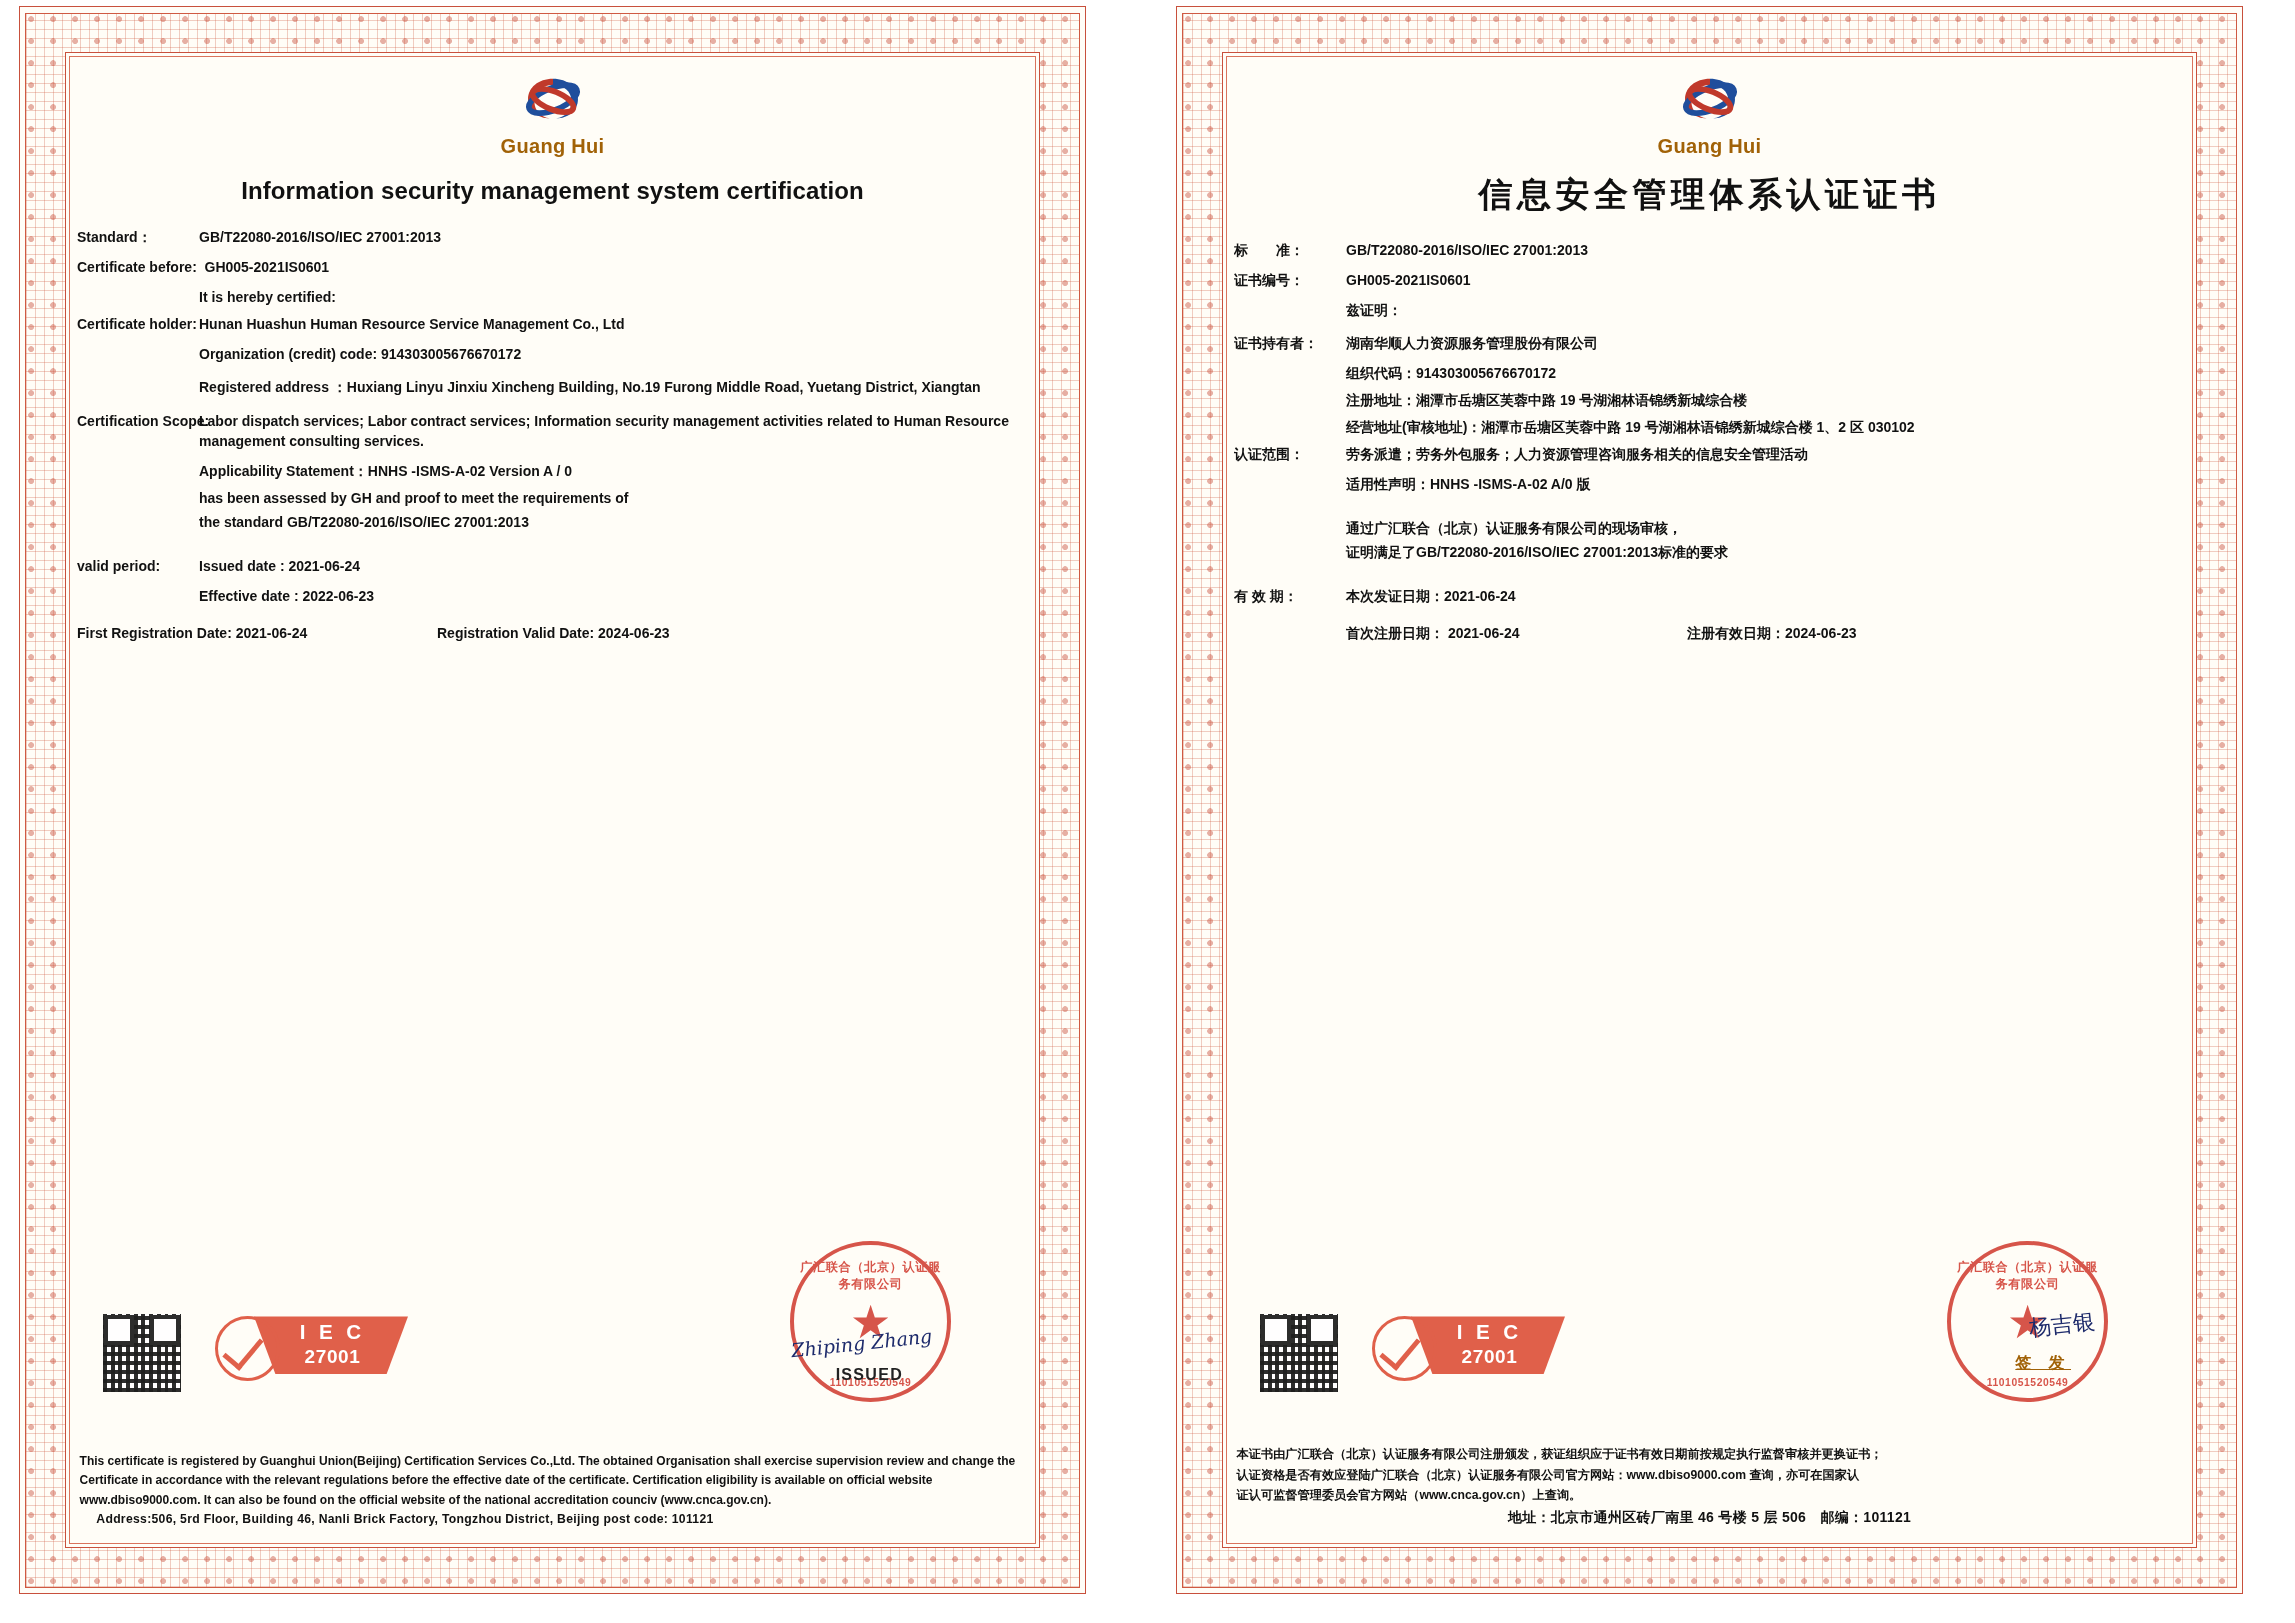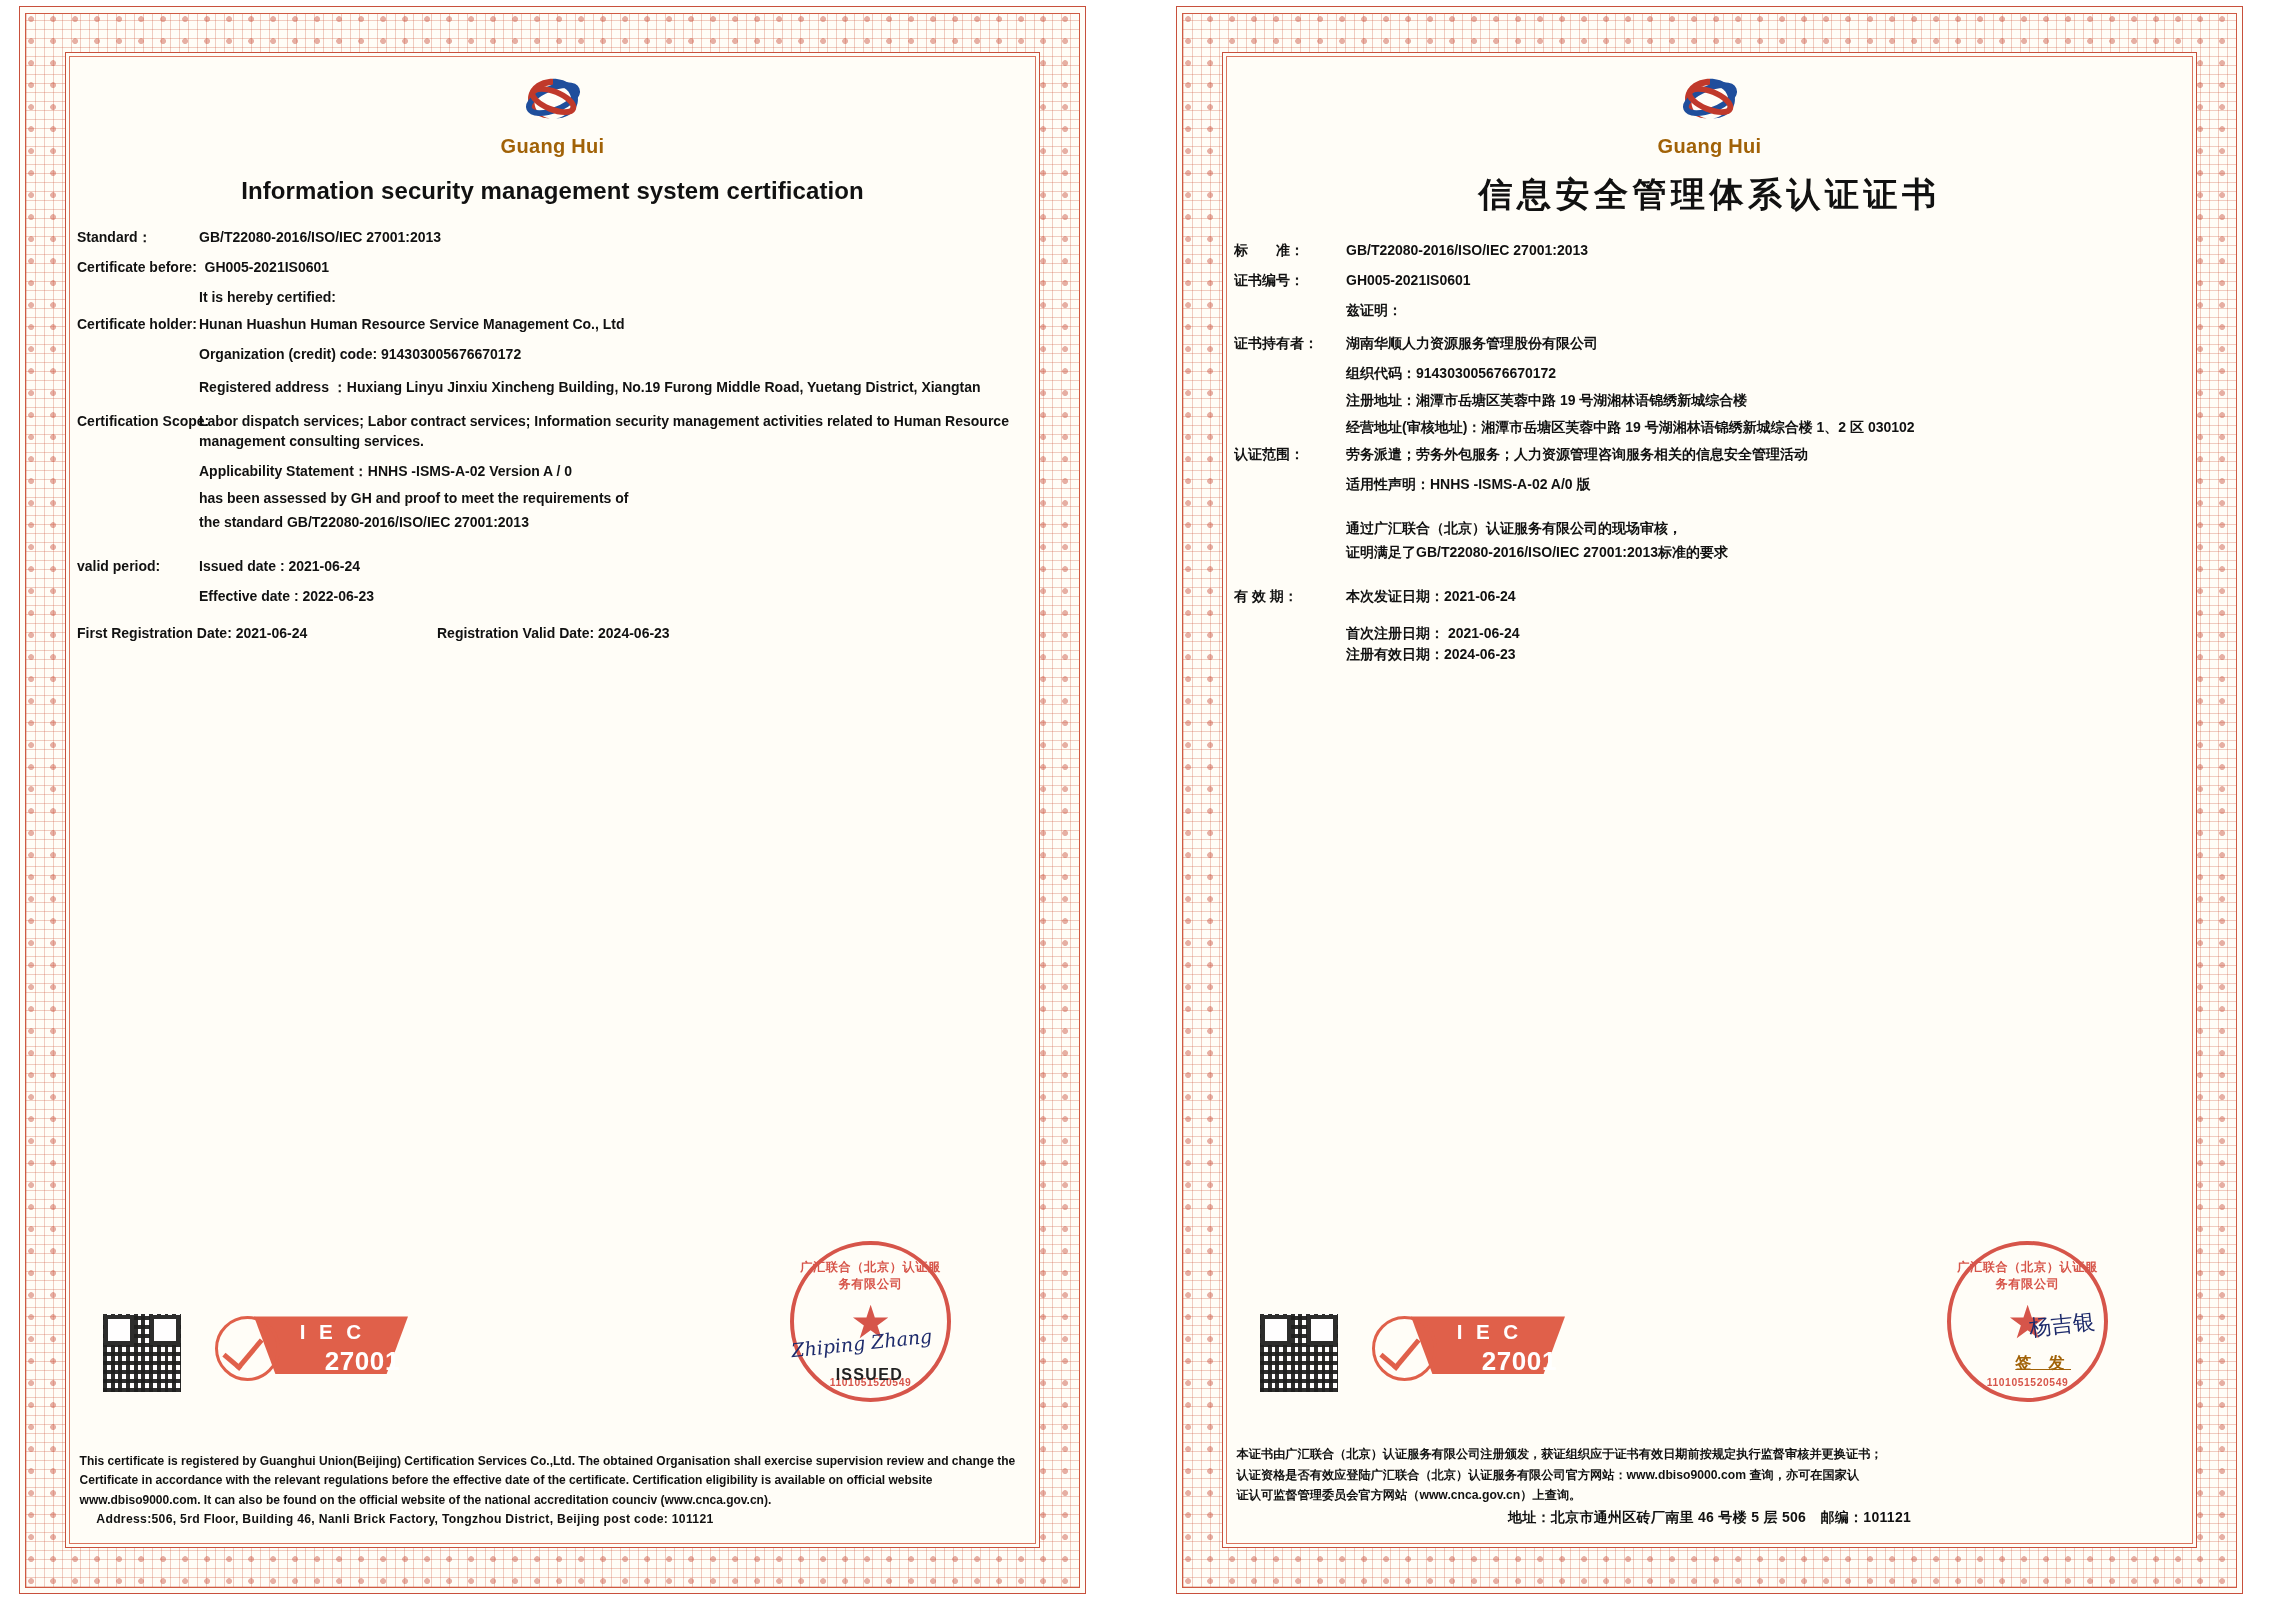--- a/index.html
+++ b/index.html
@@ -136,21 +136,21 @@
 
   .line { margin-bottom: 3.2px; }
 
   .dates-row {
     display: flex;
     margin-top: 16.7px;
     font-size: 14px;
     font-weight: bold;
   }
   .dates-row .c1 { width: 360px; }
-  .dates-row-cn { font-size: 14px; flex-direction: column; }
+  .dates-row-cn { font-size: 14px; }
   .dates-row-cn .c1 { width: 341px; }
   .dates-indent { padding-left: 112px; }
 
   
   .marks {
     position: absolute;
     left: 0;
     right: 0;
     bottom: 134px;
     height: 148px;
@@ -194,21 +194,21 @@
   }
   .iec-band-text {
     position: absolute;
     left: 50px; top: 3.9px;
     width: 135px;
     color: #fff;
     font-weight: bold;
     text-align: center;
   }
   .iec-t1 { font-size: 20.6px; letter-spacing: 3.9px; }
-  .iec-t2 { font-size: 26px; letter-spacing: 0.6px; margin-top: 1.3px; text-align: right; }
+  .iec-t2 { font-size: 19px; letter-spacing: 0.6px; margin-top: 1.3px; }
   .iec-check {
     position: absolute;
     left: 0; top: 0;
     width: 59px; height: 59px;
     border: 3.2px solid #e0604a;
     border-radius: 50%;
   }
   .iec-check::after {
     content: "";
     position: absolute;

